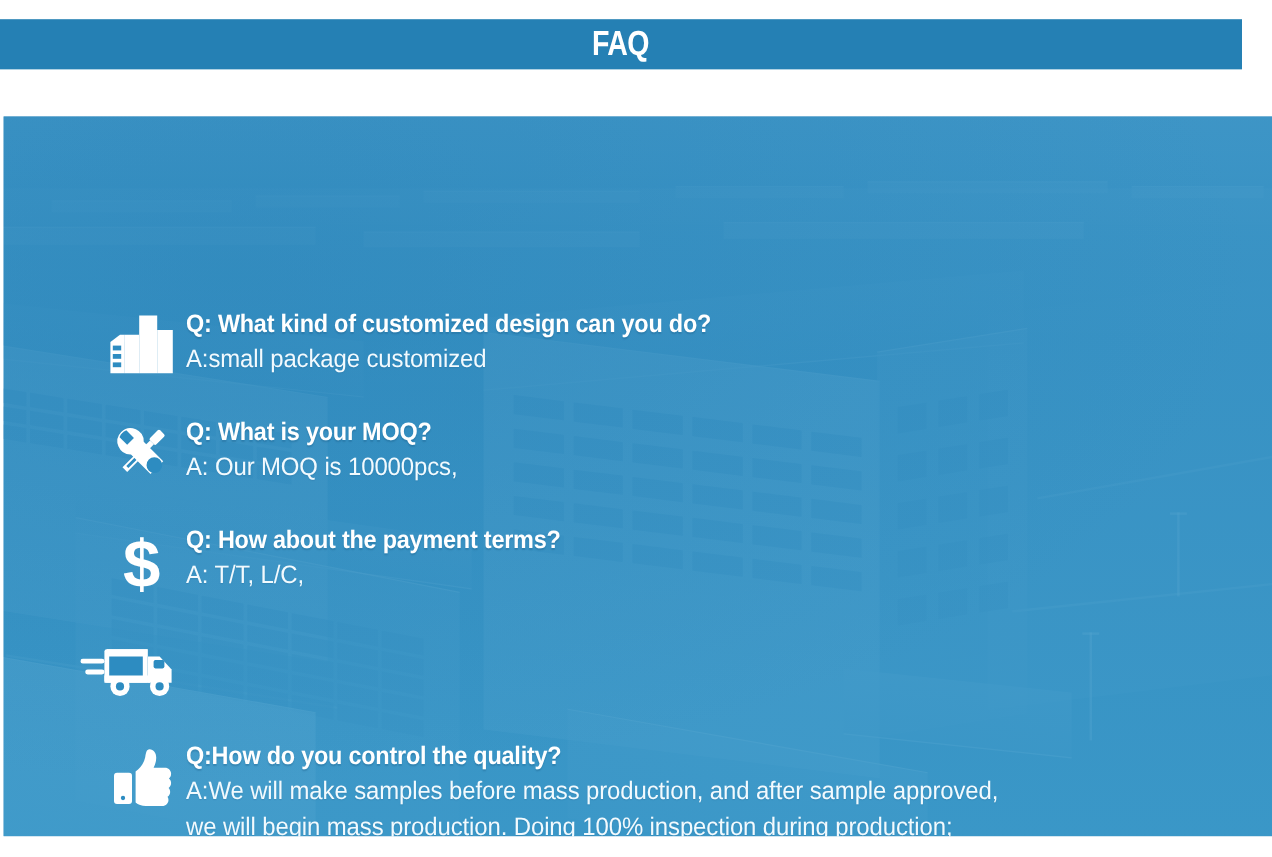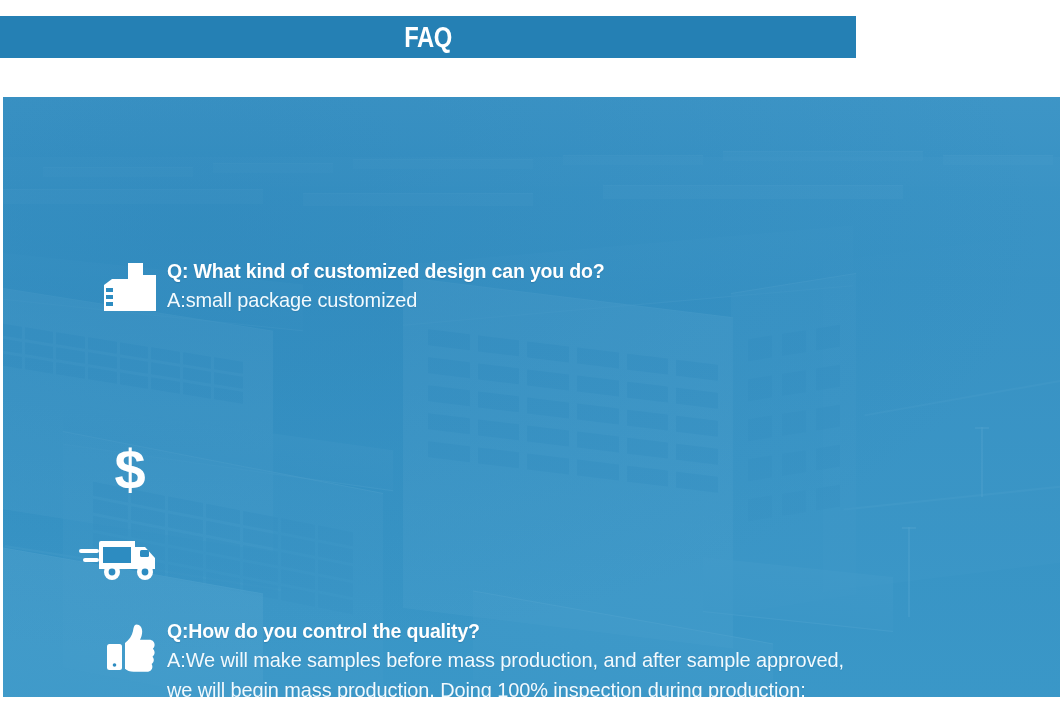--- a/index.html
+++ b/index.html
@@ -19,21 +19,21 @@
     width: 1060px;
     height: 714px;
     background: #ffffff;
   }
 
   
   .header-bar {
     position: absolute;
     left: 0;
     top: 16px;
-    width: 856px;
+    width: 1035px;
     height: 42px;
     background: #2580b4;
     display: flex;
     align-items: center;
     justify-content: center;
   }
   .header-title {
     color: #ffffff;
     font-family: "Liberation Sans", sans-serif;
     font-size: 29px;
@@ -146,21 +146,21 @@
   }
   .photo-vignette {
     position: absolute;
     inset: 0;
     background: radial-gradient(130% 115% at 18% 22%, rgba(36,124,178,0.32) 0%, rgba(36,124,178,0.0) 62%);
   }
 
   
   .faq-list {
     position: absolute;
-    left: 12px;
+    left: 0;
     top: 0;
     width: 898px;
     height: 600px;
   }
   .faq-item {
     position: absolute;
     display: flex;
     align-items: flex-start;
   }
   .faq-icon {
@@ -398,26 +398,55 @@
               <rect x="4" y="41" width="7" height="4" fill="#2d8cc1"></rect>
             </g>
           </svg>
         </div>
         <div class="faq-text">
           <div class="q-line">Q: What kind of customized design can you do?</div>
           <div class="a-line">A:small package customized</div>
         </div>
       </div>
 
+      <div class="faq-item" id="faq-item-1">
+        <div class="faq-icon">
+          <svg width="54" height="52" viewBox="0 0 54 52" aria-hidden="true">
+            <g fill="#ffffff">
+
+              <g transform="rotate(45 27 26)">
+                <rect x="23.5" y="2" width="7.5" height="12" rx="1.5"></rect>
+                <rect x="25" y="14" width="4.5" height="6"></rect>
+                <rect x="24.5" y="20" width="5.5" height="26"></rect>
+                <rect x="26" y="24" width="2.4" height="19" fill="#2d8cc1"></rect>
+              </g>
+
+              <g transform="rotate(-45 27 26)">
+                <path d="M27 2 a11 11 0 0 1 7.5 19 v23 h-15 v-23 A11 11 0 0 1 27 2 z"></path>
+                <path d="M23 4 v9 h8 v-9 a10 10 0 0 0 -8 0 z" fill="#2d8cc1"></path>
+                <circle cx="27" cy="41" r="6.5" fill="#2d8cc1"></circle>
+              </g>
+            </g>
+          </svg>
+        </div>
+        <div class="faq-text">
+          <div class="q-line">Q: What is your MOQ?</div>
+          <div class="a-line">A: Our MOQ is 10000pcs,</div>
+        </div>
+      </div>
 
       <div class="faq-item" id="faq-item-2">
         <div class="faq-icon">
           <svg width="50" height="58" viewBox="0 0 50 58" aria-hidden="true">
             <text x="25" y="48" text-anchor="middle" font-family="Liberation Sans, sans-serif" font-size="56" font-weight="bold" fill="#ffffff">$</text>
           </svg>
+        </div>
+        <div class="faq-text">
+          <div class="q-line">Q: How about the payment terms?</div>
+          <div class="a-line">A: T/T, L/C,</div>
         </div>
       </div>
 
       <div class="faq-item" id="faq-item-3">
         <div class="faq-icon" style="width:86px; flex:0 0 86px; margin-left:-16px;">
           <svg width="82" height="52" viewBox="0 0 82 52" aria-hidden="true">
             <g fill="#ffffff">
 
               <rect x="0" y="18" width="20" height="4" rx="2"></rect>
               <rect x="4" y="27" width="16" height="4" rx="2"></rect>

